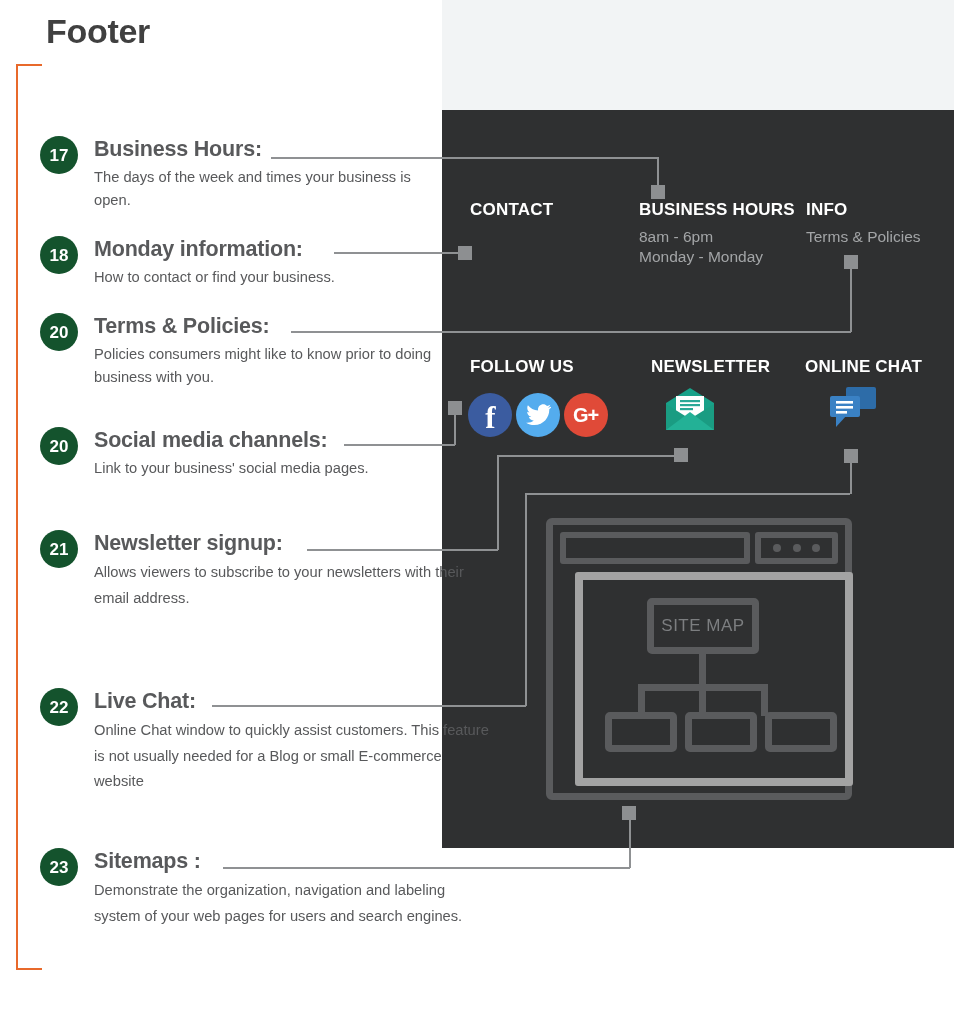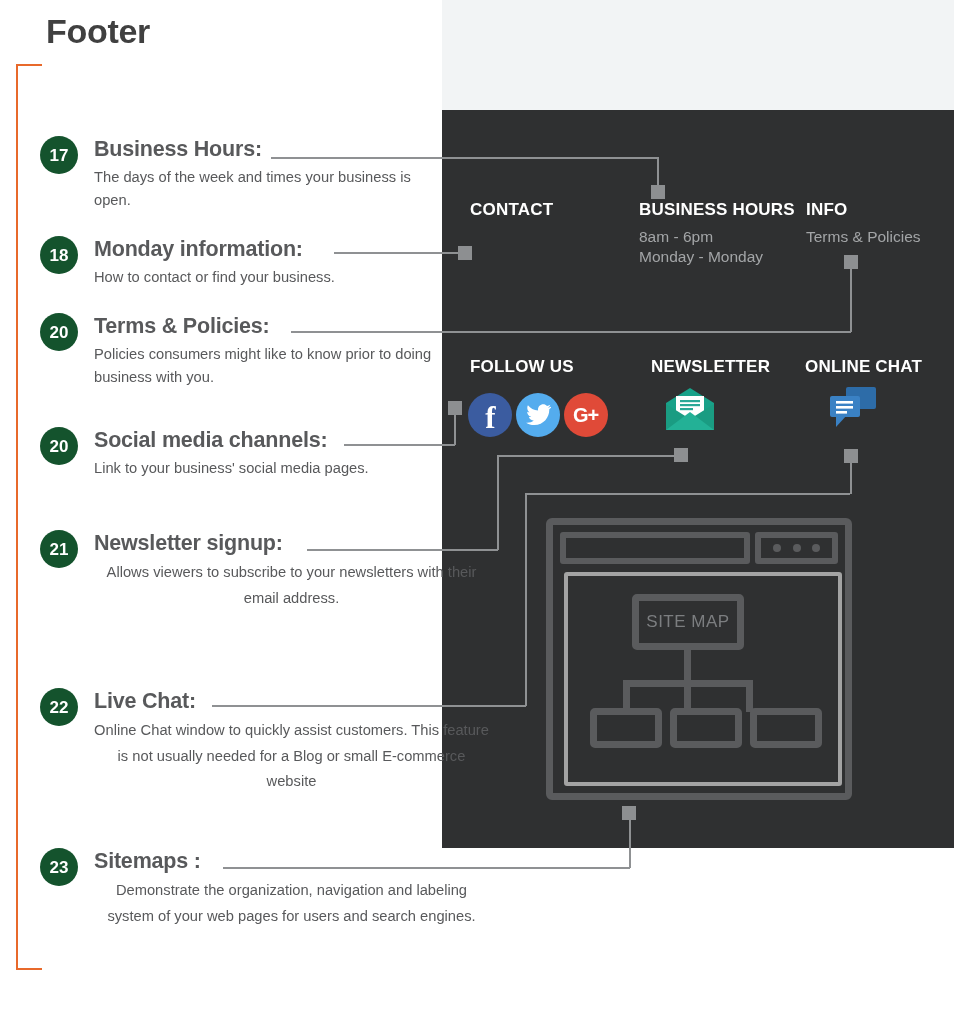--- a/index.html
+++ b/index.html
@@ -65,21 +65,21 @@
     font-size: 21.5px; font-weight: bold;
     color: #58595b; white-space: nowrap;
     letter-spacing: -0.2px;
   }
   .item-body {
     position: absolute; left: 54px; top: 30px;
     width: 355px;
     font-size: 14.7px; line-height: 22.5px;
     color: #58595b;
   }
-  .item-body.wide { width: 395px; line-height: 25.5px; text-align: center; }
+  .item-body.wide { width: 395px; line-height: 25.5px; }
 
   
   .ln { position: absolute; background: #8f9193; }
   .ln.h { height: 1.6px; }
   .ln.v { width: 1.6px; }
   .node {
     position: absolute; width: 14px; height: 14px;
     background: #8d8f91;
   }
 
@@ -130,23 +130,23 @@
     border: 6px solid #5a5b5d; border-radius: 3px;
   }
   .bar-dots {
     position: absolute; left: 202px; top: 7px;
     width: 83px; height: 32px;
     border: 6px solid #5a5b5d; border-radius: 3px;
     display: flex; align-items: center; justify-content: space-evenly;
   }
   .dot { width: 8px; height: 8px; border-radius: 50%; background: #5a5b5d; }
   .viewport {
-    position: absolute; left: 11px; top: 47px;
+    position: absolute; left: 22px; top: 47px;
     width: 278px; height: 214px;
-    border: 4px solid #a3a3a3; border-radius: 3px;
+    border: 8px solid #a3a3a3; border-radius: 3px;
   }
   .sm-box {
     position: absolute;
     border: 7px solid #5a5b5d; border-radius: 5px;
   }
   .sm-root {
     left: 64px; top: 18px; width: 112px; height: 56px;
     display: flex; align-items: center; justify-content: center;
   }
   .sm-root span { font-size: 17px; color: #7c7e80; letter-spacing: 0.5px; }

